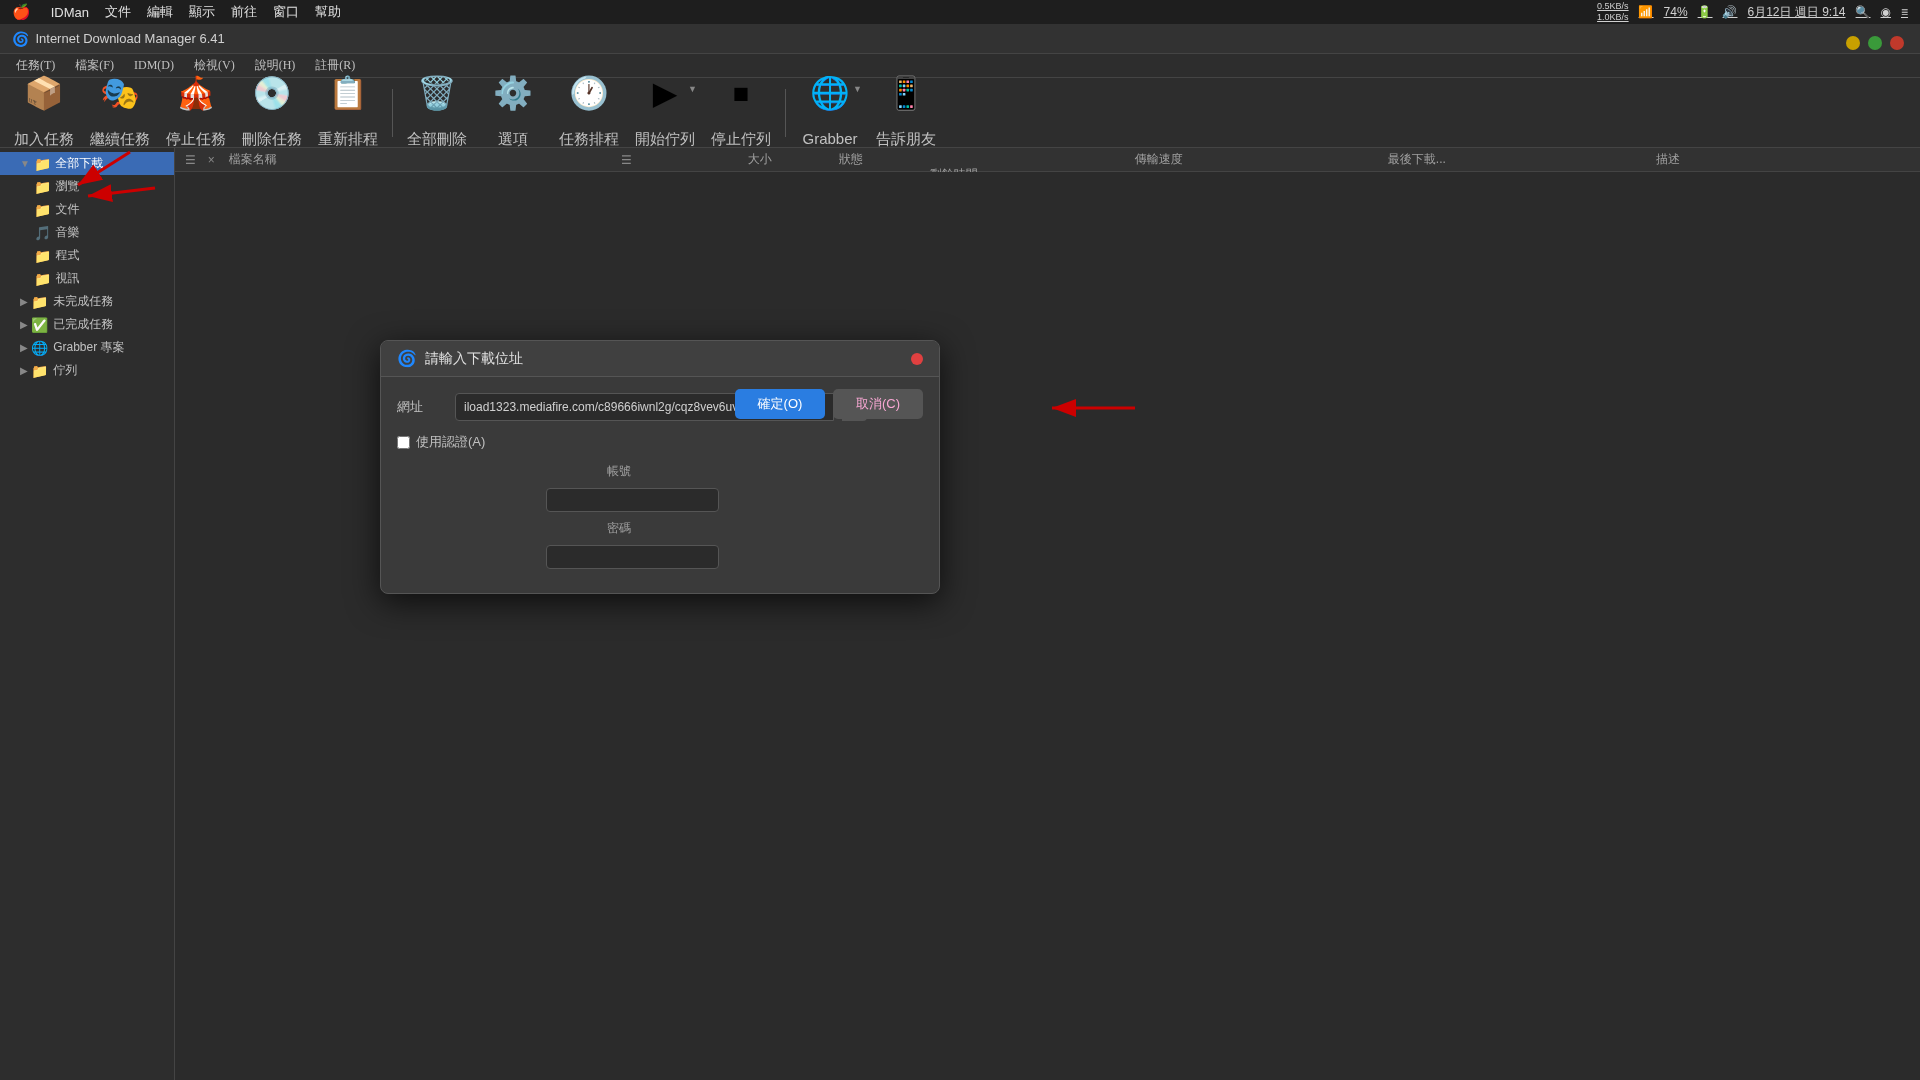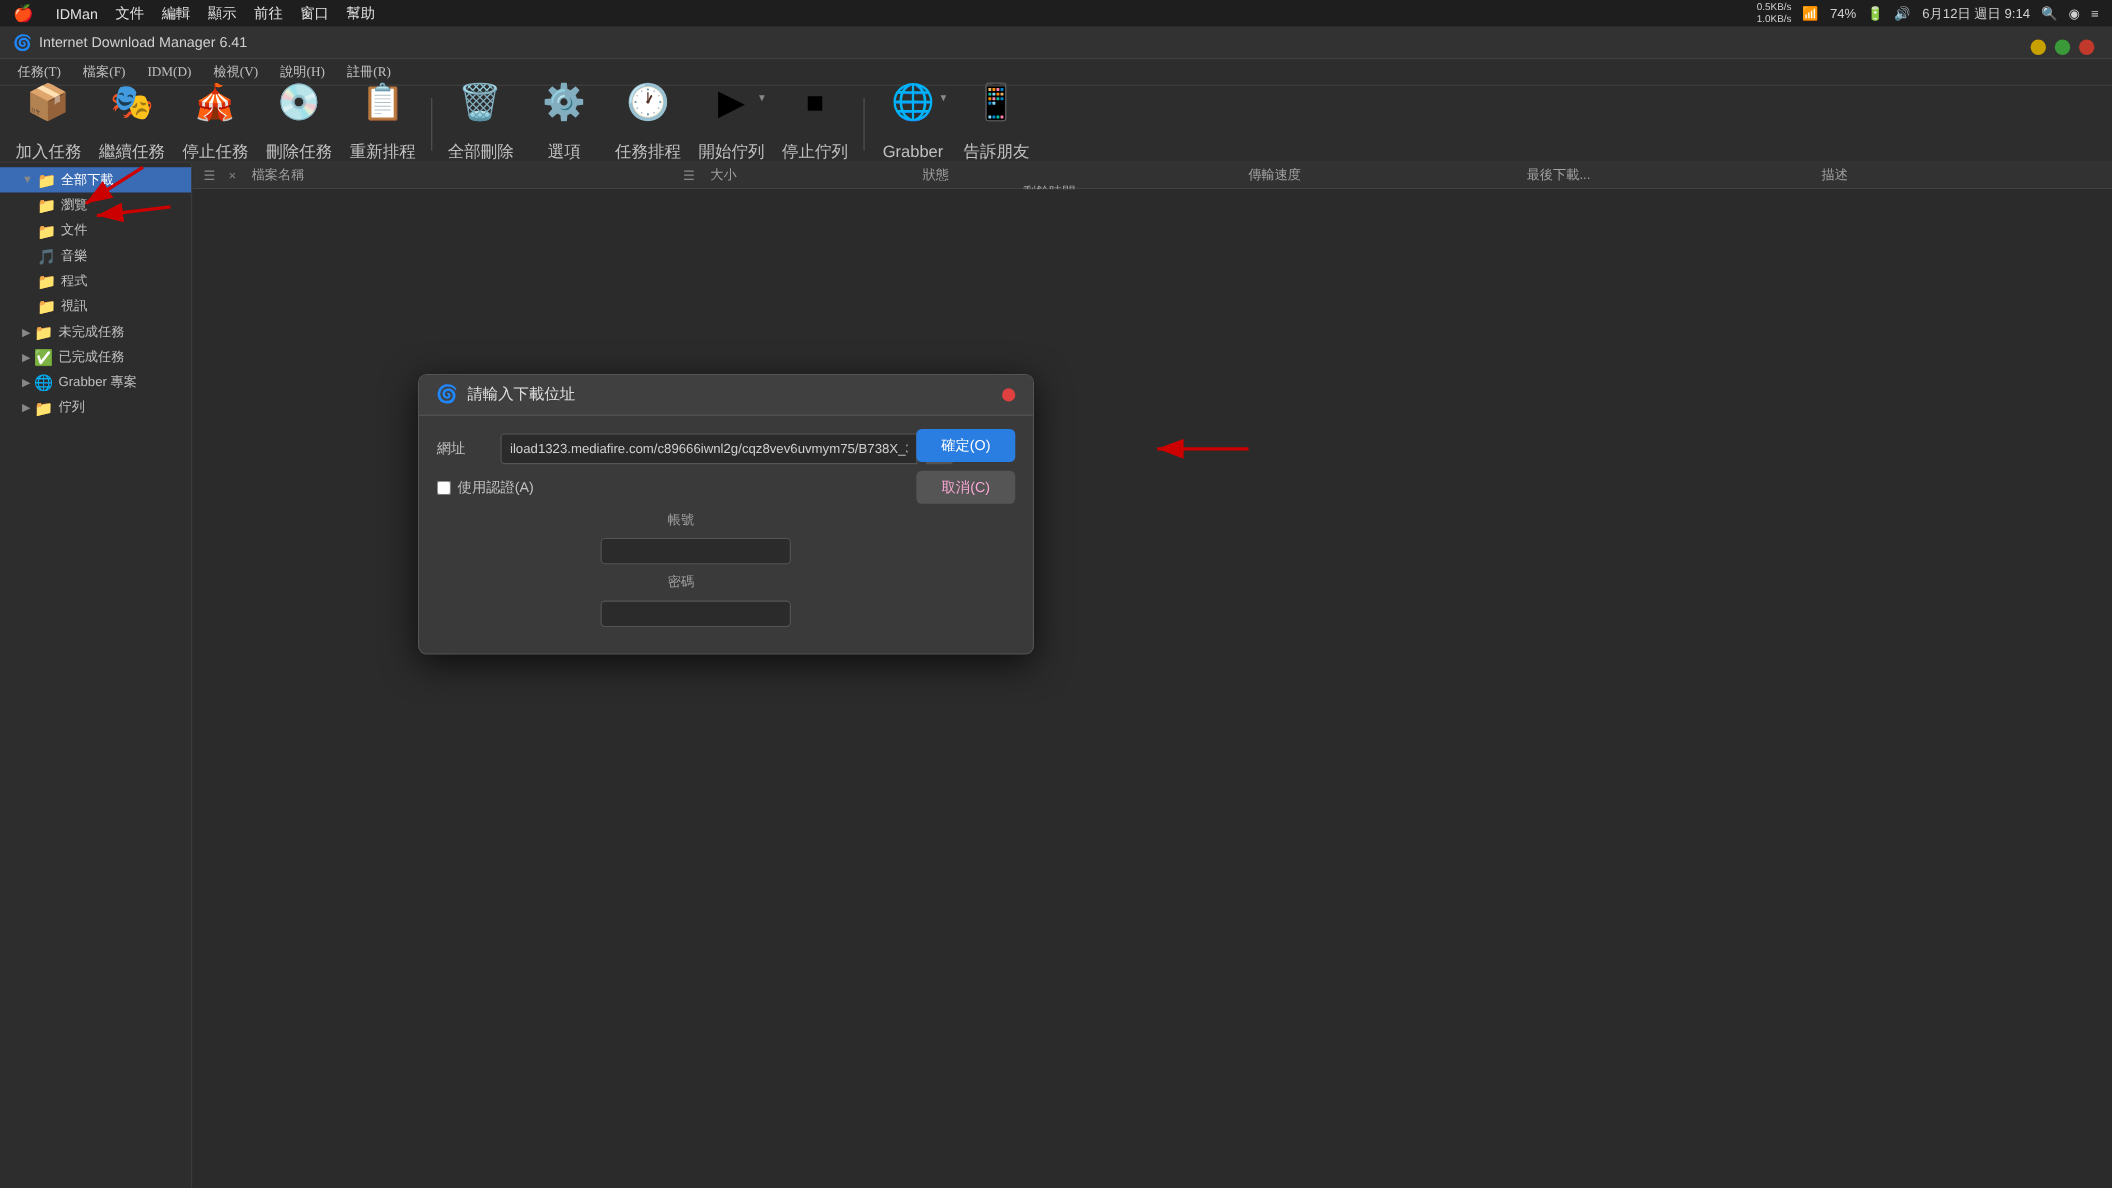--- a/index.html
+++ b/index.html
@@ -28,20 +28,21 @@
     }
     .mac-menubar .apple-icon { font-size: 15px; margin-right: 4px; }
     .mac-menubar .menu-item { cursor: pointer; }
     .mac-menubar-right {
       margin-left: auto;
       display: flex;
       align-items: center;
       gap: 10px;
       font-size: 12px;
       color: #d0d0d0;
+      text-decoration: underline;
     }
     .mac-menubar-right .speed-block { display: flex; flex-direction: column; font-size: 9px; line-height: 1.2; }
 
     
     .traffic-lights {
       position: absolute;
       top: 36px;
       right: 16px;
       display: flex;
       gap: 8px;
@@ -463,21 +464,21 @@
     </div>
   </div>
 
   <div class="content-area">
 
     <div class="col-headers">
       <span class="col-close">☰</span>
       <span class="col-close">×</span>
       <span class="col-header" style="flex:3;">檔案名稱</span>
       <span class="col-close">☰</span>
-      <span class="col-header" style="flex:1;">大小</span>
+      <span class="col-header" style="flex:1;text-align:right;">大小</span>
       <span class="col-header" style="flex:1;text-align:center;">狀態</span>
       <span class="col-header" style="flex:1.5;margin-top:30px;">剩餘時間</span>
       <span class="col-header" style="flex:1.5;">傳輸速度</span>
       <span class="col-header" style="flex:2;margin-left:48px;">最後下載...</span>
       <span class="col-header" style="flex:2;">描述</span>
     </div>
 
     <div style="flex:1; background:#2b2b2b;"></div>
   </div>
 </div>
@@ -544,17 +545,17 @@
 }
 .dialog-body {
   position: relative;
   padding: 16px 72px 16px 16px;
 }
 .dialog-btns-fixed {
   position: absolute;
   right: 16px;
   top: 12px;
   display: flex;
-  flex-direction: column;
+  flex-direction: row;
   gap: 8px;
   justify-content: flex-end;
 }
 </style>
 
 </body></html>

